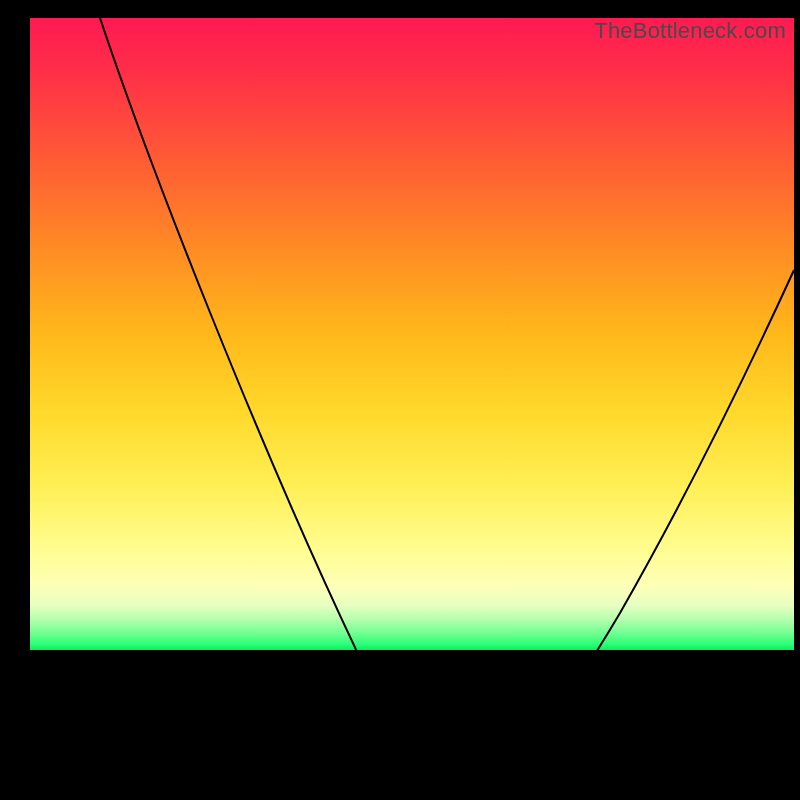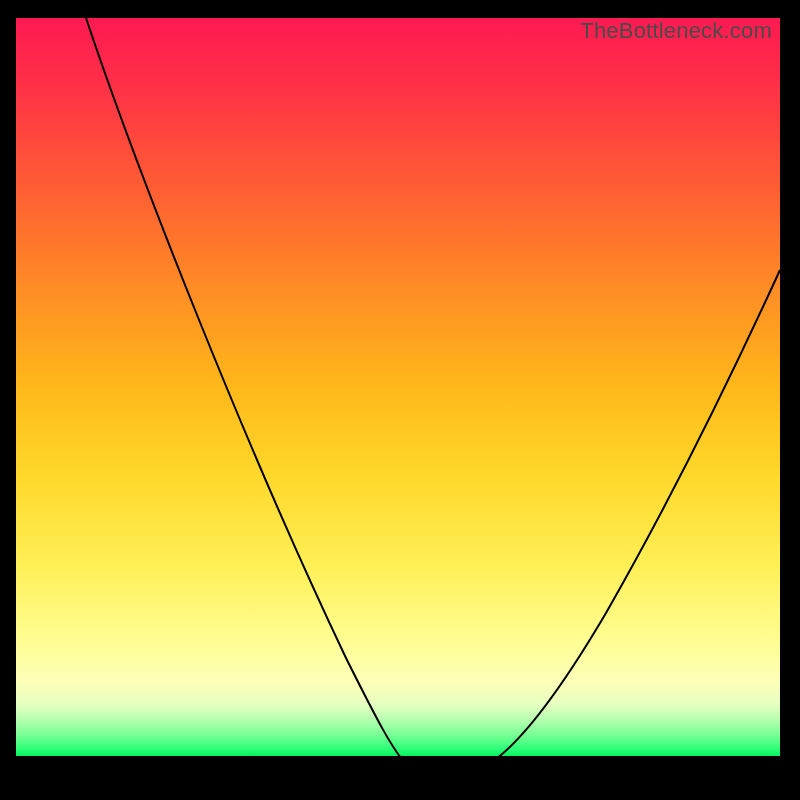--- a/index.html
+++ b/index.html
@@ -11,24 +11,24 @@
     overflow: hidden;
   }
   .frame {
     position: relative;
     width: 800px;
     height: 800px;
     background: #000;
   }
   .plot-area {
     position: absolute;
-    left: 16px;
+    left: 30px;
     top: 18px;
     width: 764px;
-    height: 738px;
+    height: 632px;
     overflow: hidden;
   }
   .gradient-bg {
     position: absolute;
     left: 0; top: 0; right: 0; bottom: 0;
     background: linear-gradient(to bottom,
       #ff1a52 0%,
       #ff2d48 8%,
       #ff5a35 22%,
       #ff8a25 36%,

